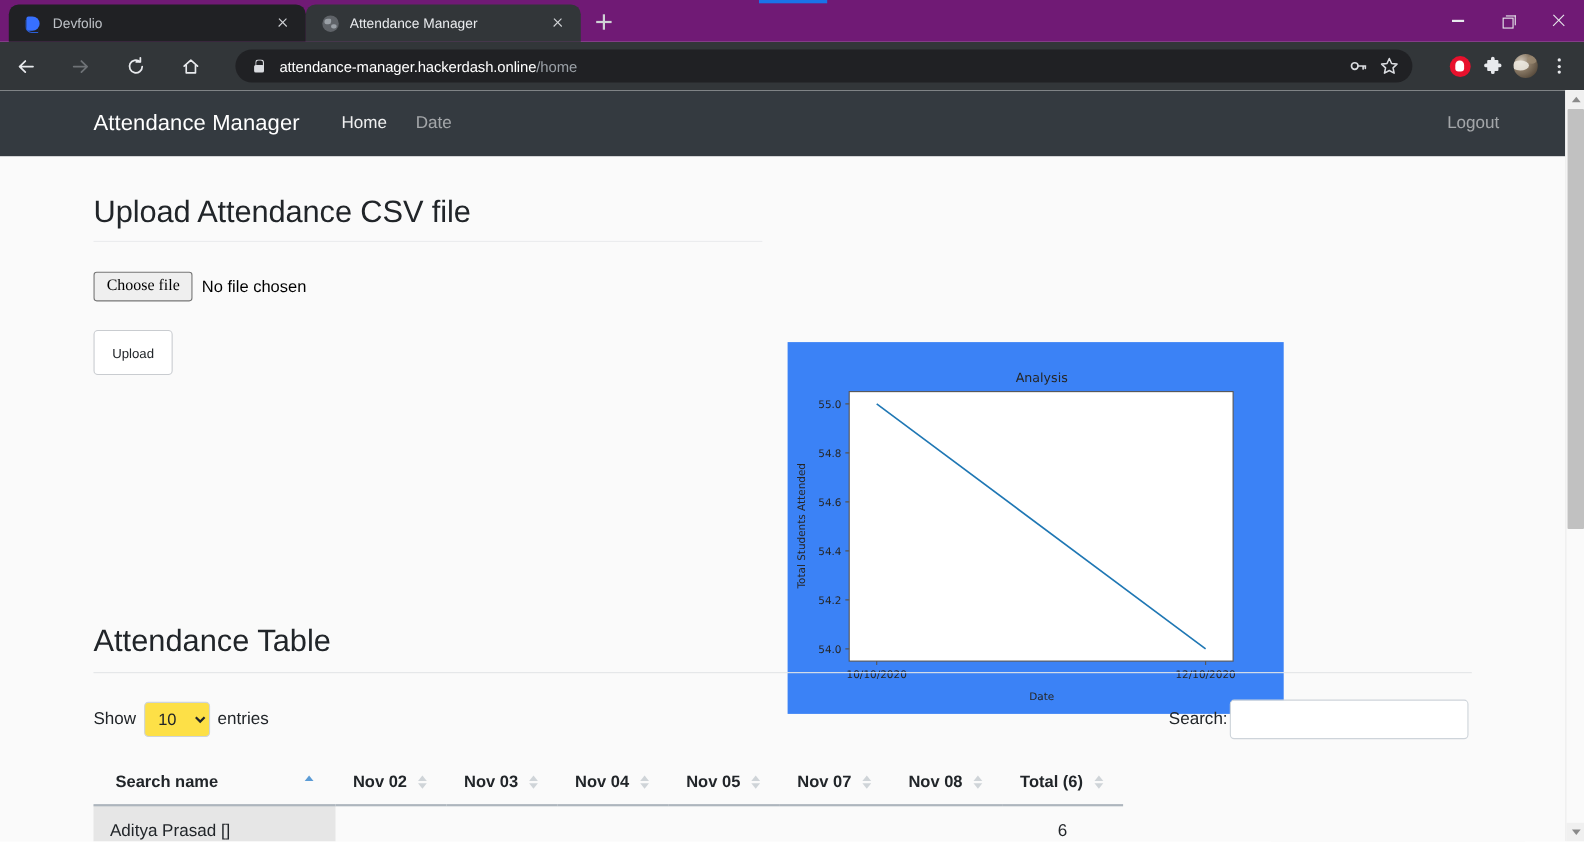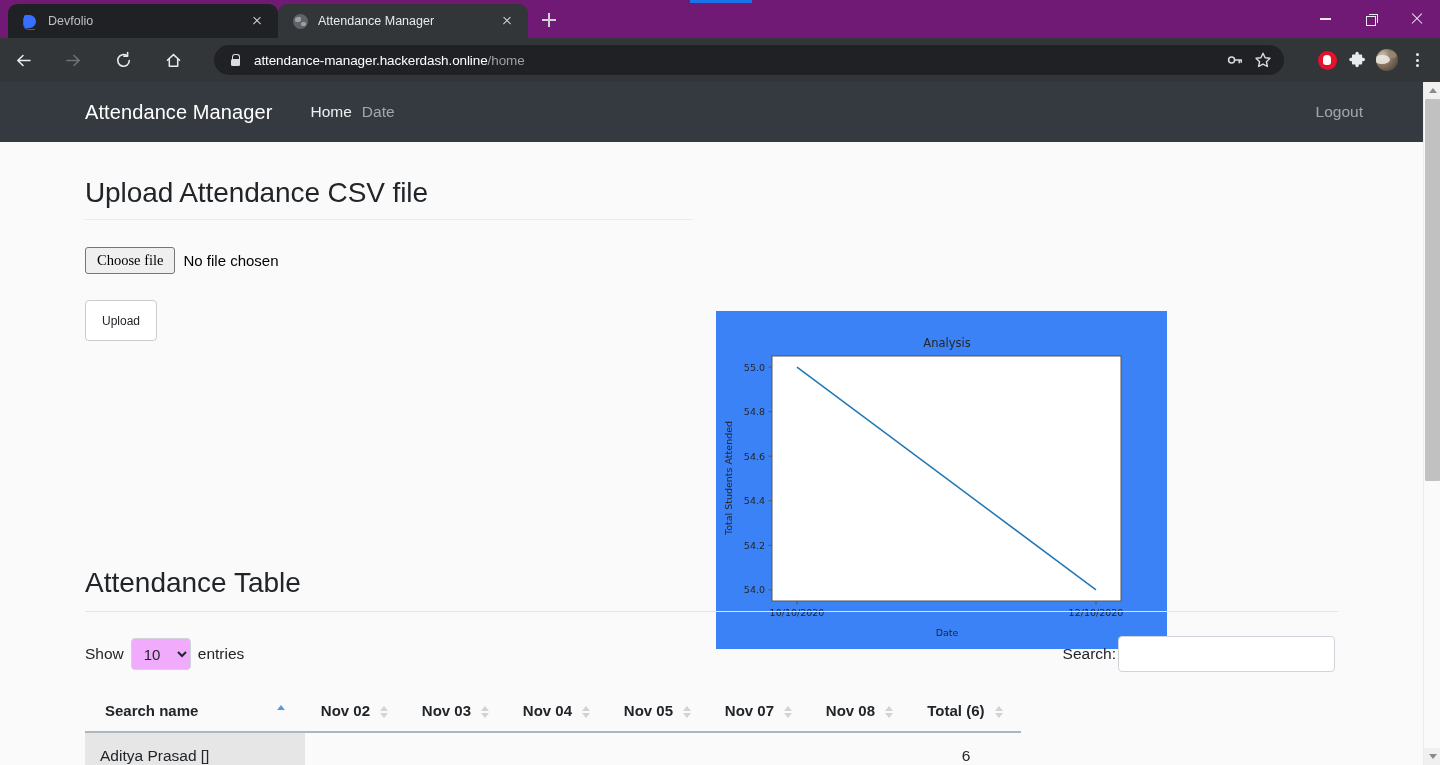--- a/index.html
+++ b/index.html
@@ -369,21 +369,21 @@
     align-items: center;
     padding: 0 24px 0 85px;
   }
   .brand {
     font-size: 20px;
     color: #ffffff;
     letter-spacing: .1px;
     margin-right: 38px;
     white-space: nowrap;
   }
-  .navlinks { display: flex; gap: 10px; }
+  .navlinks { display: flex; gap: 26px; }
   .navlink {
     font-size: 15.5px;
     color: rgba(255,255,255,.55);
     white-space: nowrap;
   }
   .navlink.active { color: rgba(255,255,255,.92); }
   .logout {
     margin-left: auto;
     font-size: 15.5px;
     color: rgba(255,255,255,.55);
@@ -491,21 +491,21 @@
     align-items: center;
     gap: 7px;
     font-size: 15.5px;
     color: #212529;
   }
   .entries-select {
     height: 32px;
     font-size: 15px;
     font-family: "Liberation Sans", sans-serif;
     color: #212529;
-    background: #f0abfc;
+    background: #fde047;
     border: 1px solid #ced4da;
     border-radius: 4px;
     padding: 0 4px 0 8px;
   }
   .search-wrap {
     margin-left: auto;
     display: flex;
     align-items: center;
     gap: 0px;
     padding-right: 3px;

